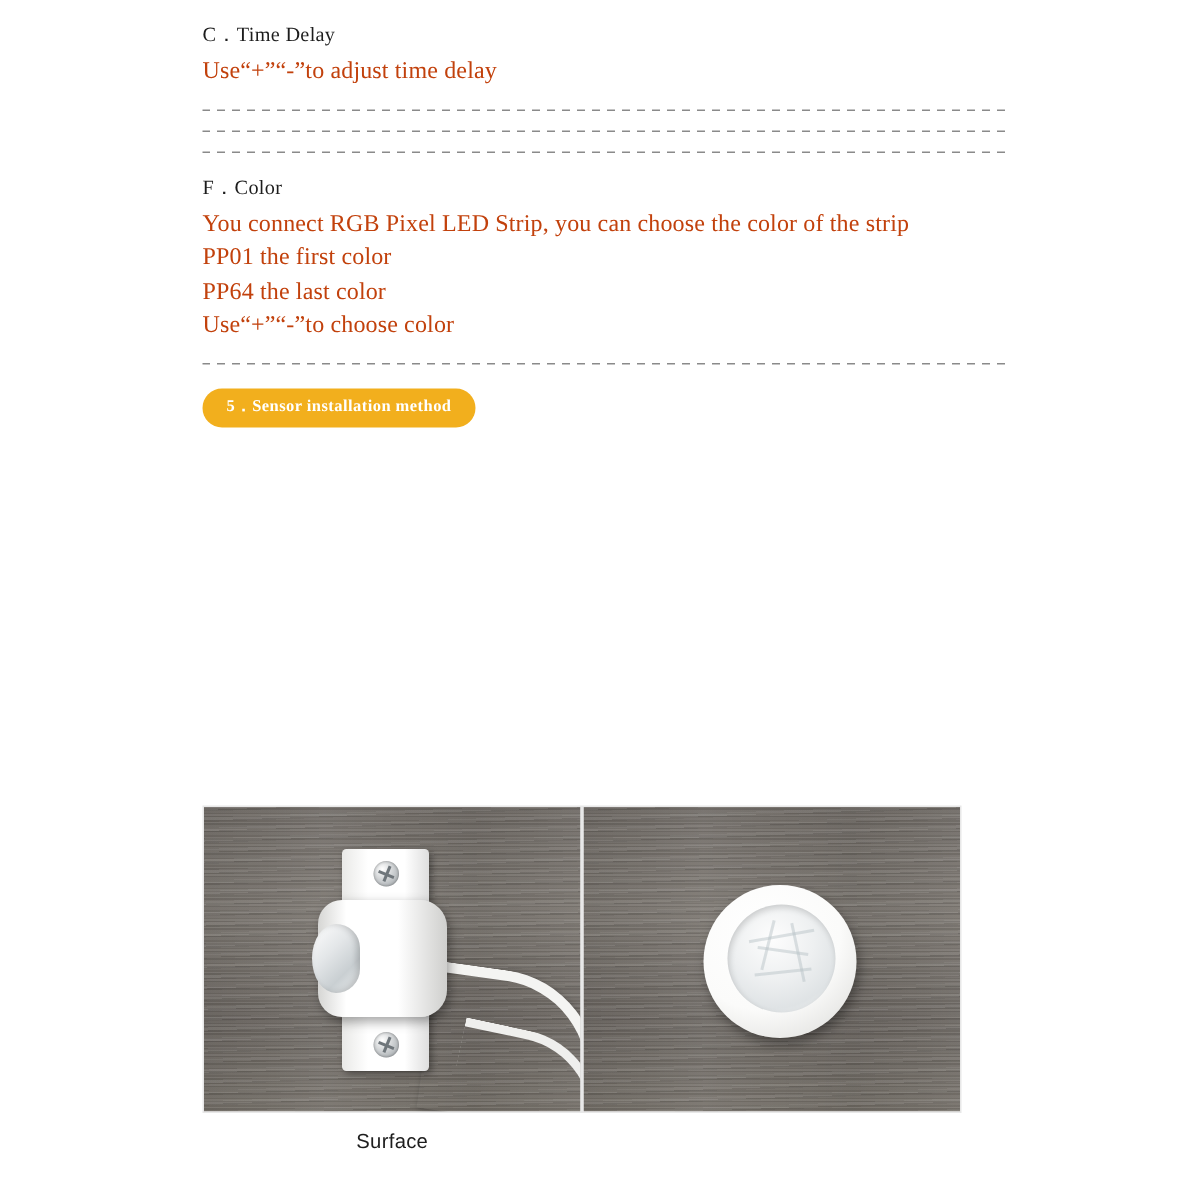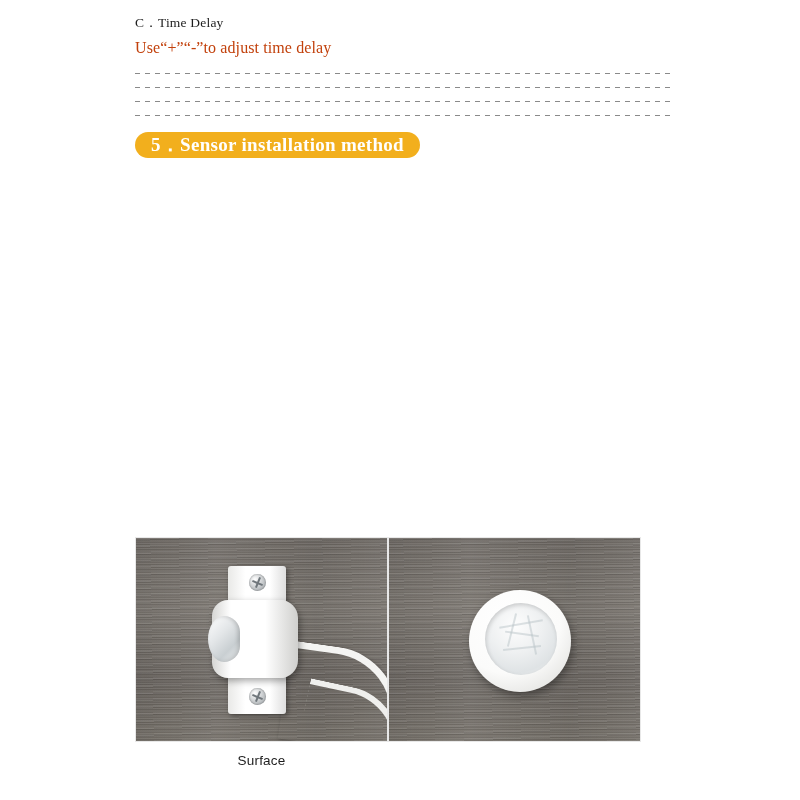--- a/index.html
+++ b/index.html
@@ -64,21 +64,21 @@
     );
   }
   .divider.last { margin: 13px 0 16px 0; }
 
   
   .badge-row { margin-top: 0px; }
   .badge {
     display: inline-block;
     background: #F2AF1D;
     color: #ffffff;
-    font-size: 19px;
+    font-size: 11px;
     font-weight: bold;
     letter-spacing: 0.3px;
     padding: 5px 16px 6px 16px;
     border-radius: 13px;
     line-height: 15px;
     white-space: pre;
   }
 
   
   .gallery {
@@ -276,20 +276,28 @@
     </div>
 
     <div class="divider"></div>
 
 
     <div class="divider"></div>
 
 
     <div class="divider"></div>
 
+    <div class="section">
+      <div class="section-title">F．Color</div>
+      <div class="spacer-3"></div>
+      <div class="line">You connect RGB Pixel LED Strip, you can choose the color of the strip</div>
+      <div class="line">PP01 the first color</div>
+      <div class="line">PP64 the last color</div>
+      <div class="line">Use“+”“-”to choose color</div>
+    </div>
 
     <div class="divider last"></div>
 
     <div class="badge-row">
       <span class="badge">5．Sensor installation method</span>
     </div>
 
   </div>
 
   <div class="gallery">

